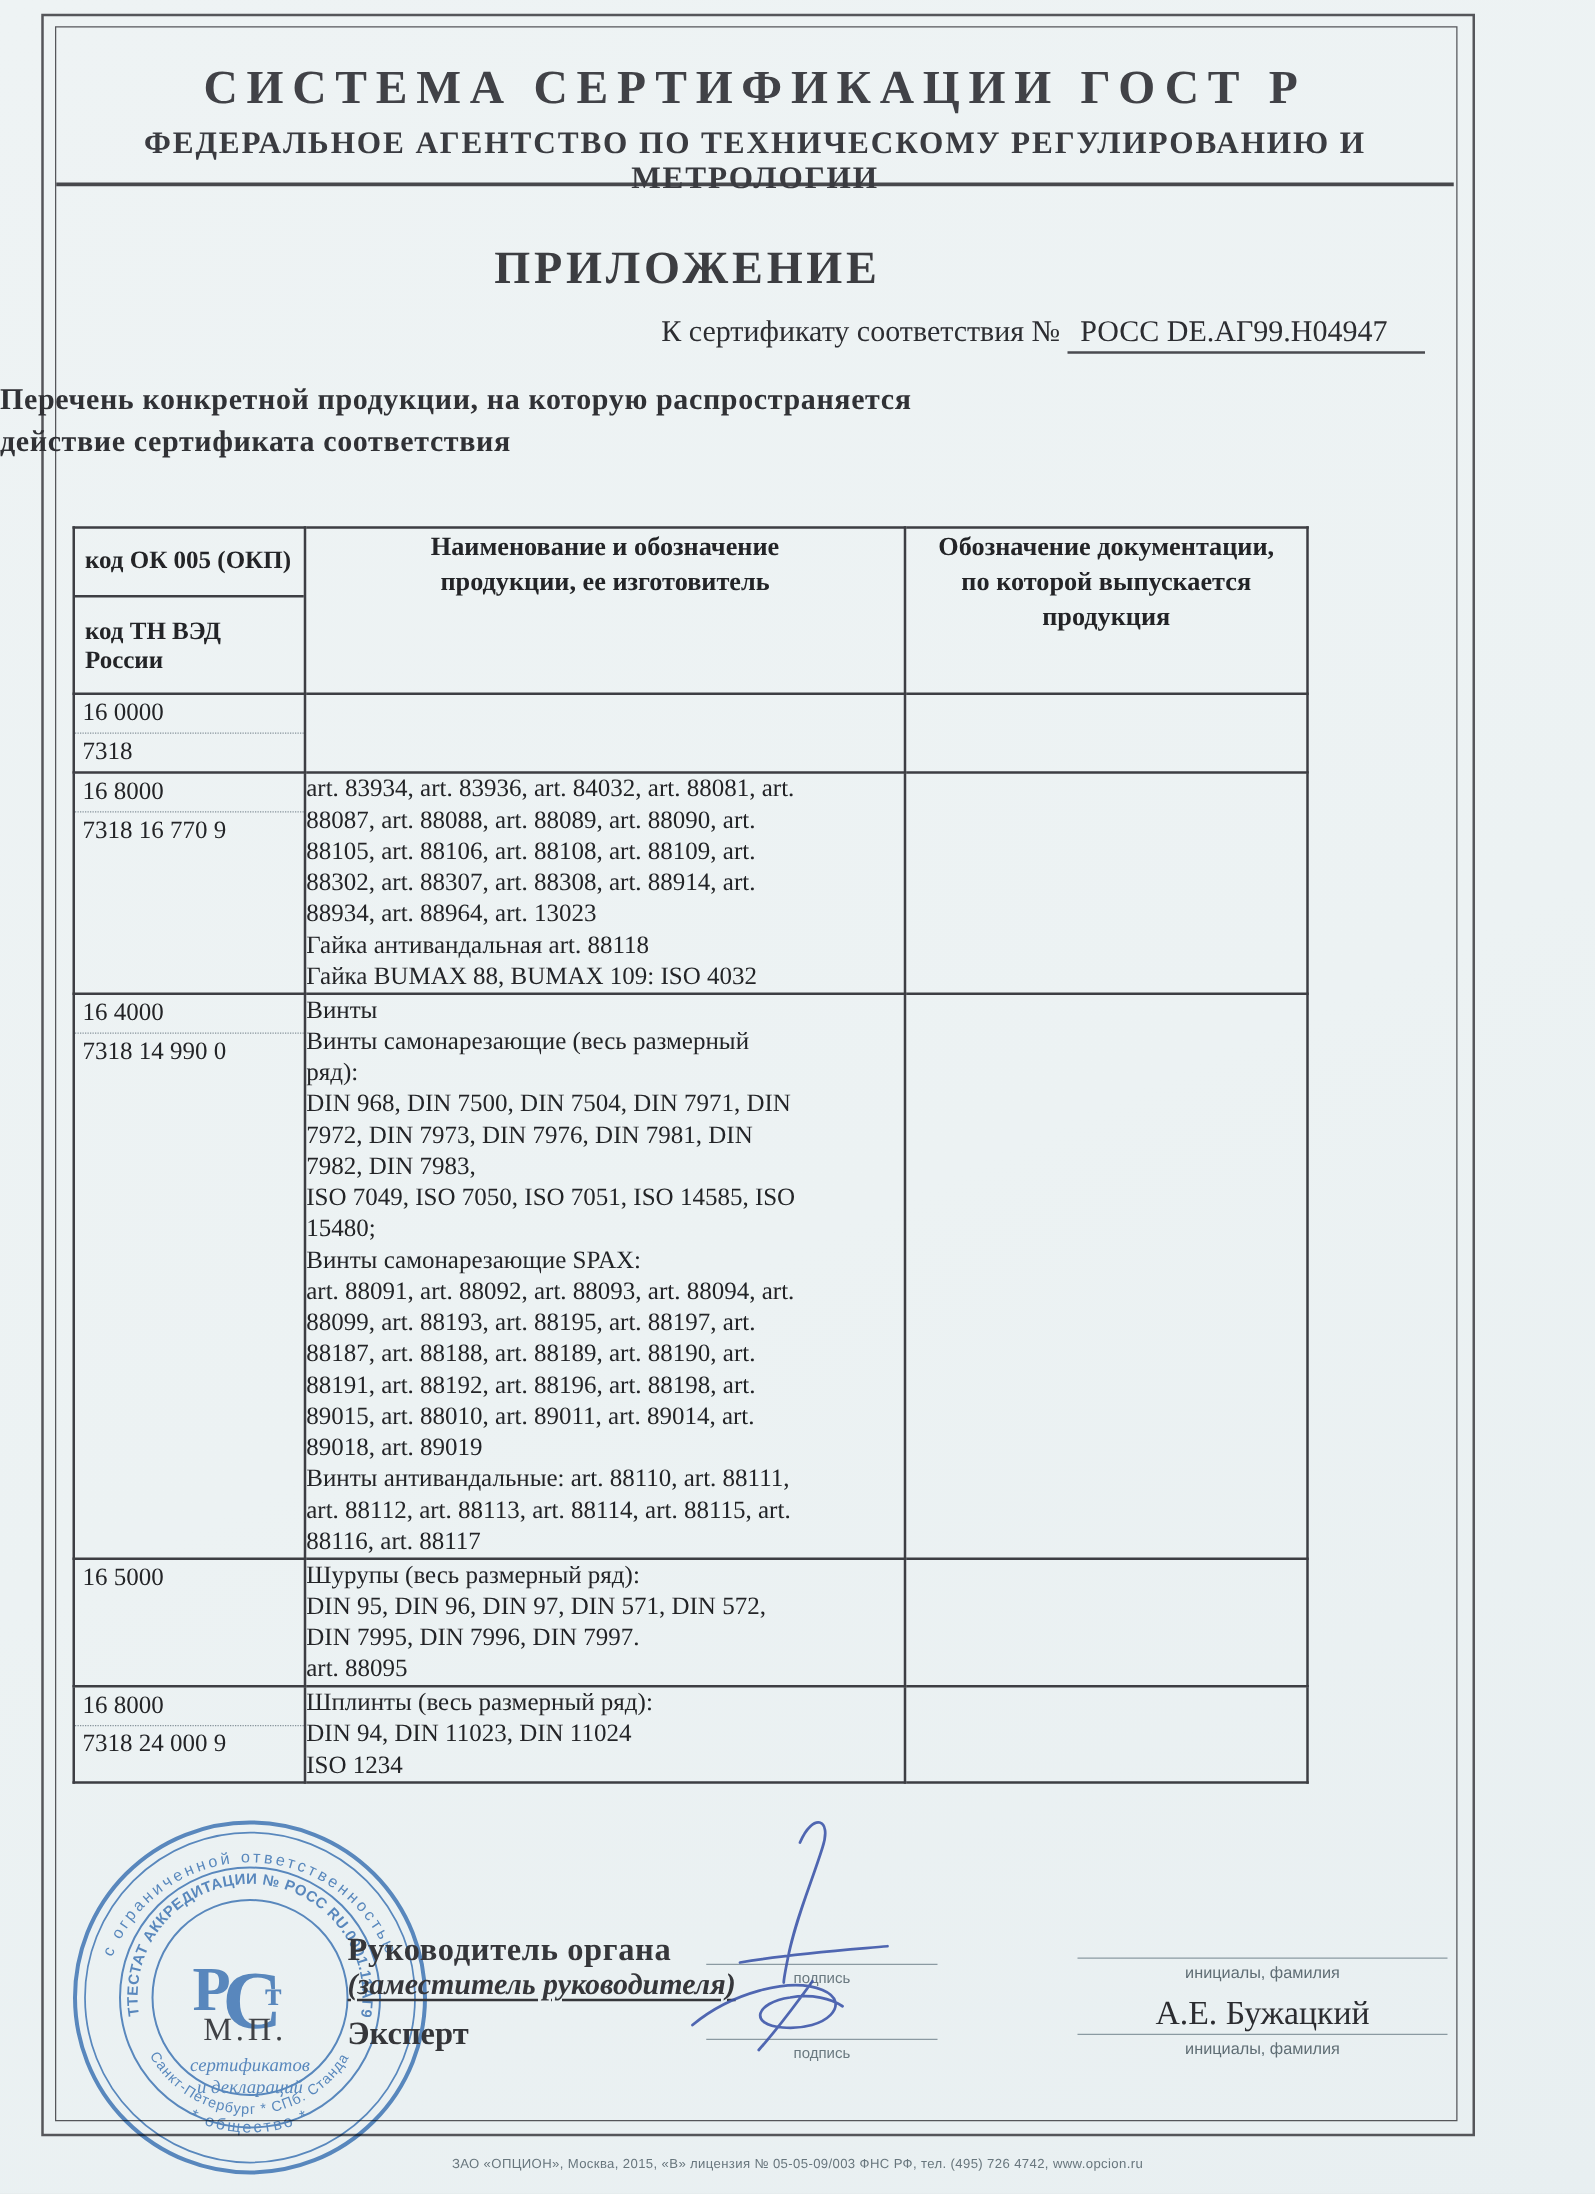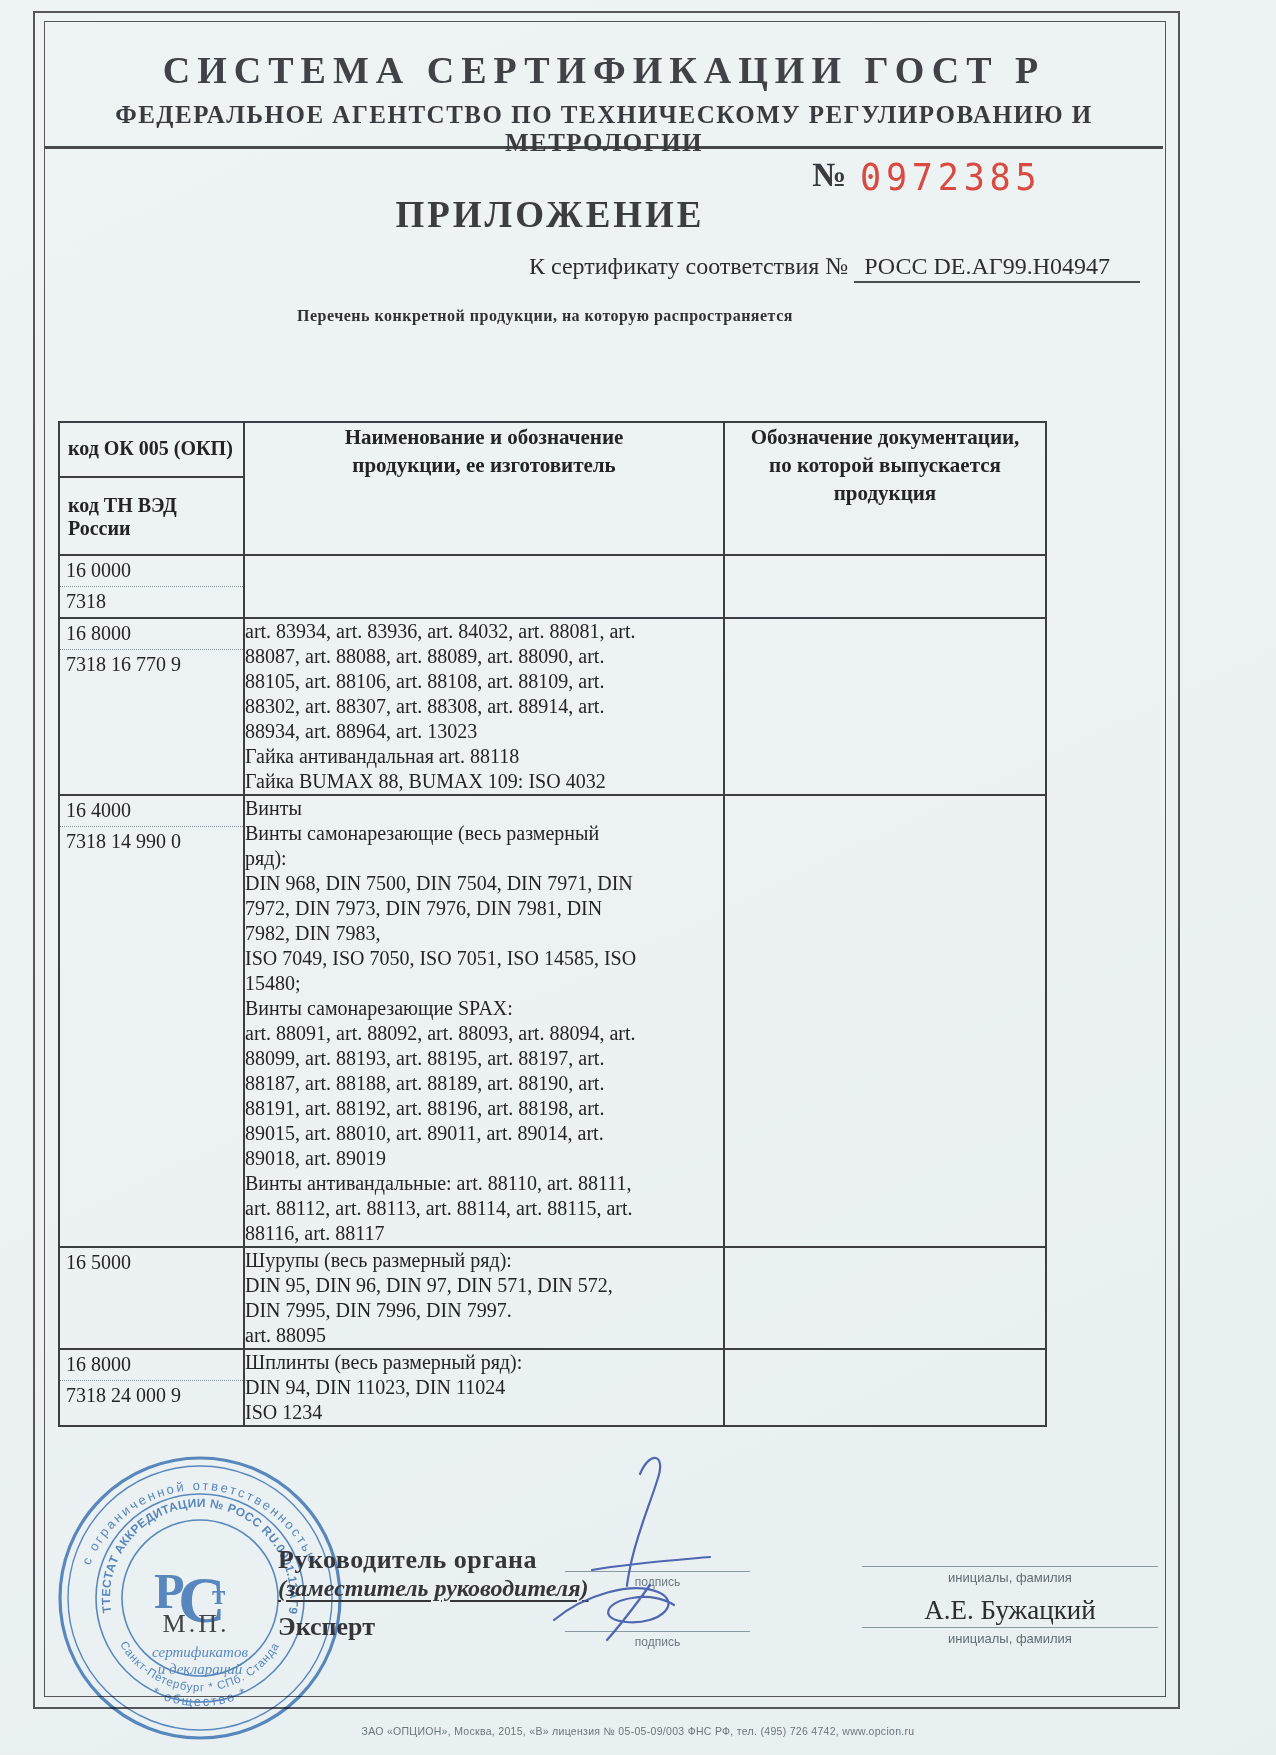--- a/index.html
+++ b/index.html
@@ -16,21 +16,21 @@
   .h1{margin-top:26px;font-size:38px;font-weight:bold;letter-spacing:7px;color:#414247;}
   .h2{margin-top:9px;font-size:25px;font-weight:bold;letter-spacing:1.5px;color:#3a3b40;}
   
   .doc-number{position:absolute;left:812px;top:156px;white-space:nowrap;}
   .no-sign{font-size:34px;font-weight:bold;color:#3a3b40;vertical-align:top;}
   .no-value{font-family:"DejaVu Sans Mono",monospace;font-size:37px;color:#d94a41;letter-spacing:5px;margin-left:10px;display:inline-block;transform:scaleX(.95);transform-origin:left;}
   
   .title{position:absolute;left:0;top:193px;width:1100px;text-align:center;font-size:37px;font-weight:bold;letter-spacing:3px;color:#3c3d41;}
   .subtitle{position:absolute;left:0;top:253px;width:1140px;text-align:right;font-size:24px;color:#2c2d31;}
   .cert-no{border-bottom:2px solid #4a4b50;padding:0 30px 2px 10px;margin-left:6px;}
-  .desc{position:absolute;left:0;width:1090px;text-align:center;font-size:16px;font-weight:bold;letter-spacing:.5px;color:#303135;}
+  .desc{position:absolute;left:0;width:1090px;text-align:left;font-size:24px;font-weight:bold;letter-spacing:.5px;color:#303135;}
   .desc1{top:307px;}
   .desc2{top:341px;}
   
   table.grid{position:absolute;left:58px;top:421px;width:987px;border-collapse:collapse;table-layout:fixed;}
   table.grid td{border:2px solid #3d3e43;vertical-align:top;padding:0;}
   .col-code{width:185px;}
   .col-prod{width:480px;}
   .col-docs{width:322px;}
   .head-row td{height:121px;vertical-align:middle;}
   .code-head-top{border-bottom:2px solid #3d3e43;padding:14px 8px 16px 8px;font-weight:bold;font-size:20px;}
@@ -73,32 +73,29 @@
 <div class="paper">
 
   <div class="frame-outer"></div>
   <div class="frame-inner"></div>
 
   <div class="header-band">
     <div class="h1">СИСТЕМА СЕРТИФИКАЦИИ ГОСТ Р</div>
     <div class="h2">ФЕДЕРАЛЬНОЕ АГЕНТСТВО ПО ТЕХНИЧЕСКОМУ РЕГУЛИРОВАНИЮ И МЕТРОЛОГИИ</div>
   </div>
 
-  <div class="doc-number">
-    <span class="no-sign">№</span>
-    <span class="no-value">0972385</span>
-  </div>
 
   <div class="title">ПРИЛОЖЕНИЕ</div>
 
   <div class="subtitle">
     <span>К сертификату соответствия №</span><span class="cert-no">РОСС DE.АГ99.Н04947</span>
   </div>
 
   <div class="desc desc1">Перечень конкретной продукции,  на которую распространяется</div>
+  <div class="desc desc2">действие сертификата соответствия</div>
 
   <table class="grid">
     <colgroup>
         <col class="col-code">
         <col class="col-prod">
         <col class="col-docs">
       </colgroup>
     <tbody>
       <tr class="head-row">
         <td>

